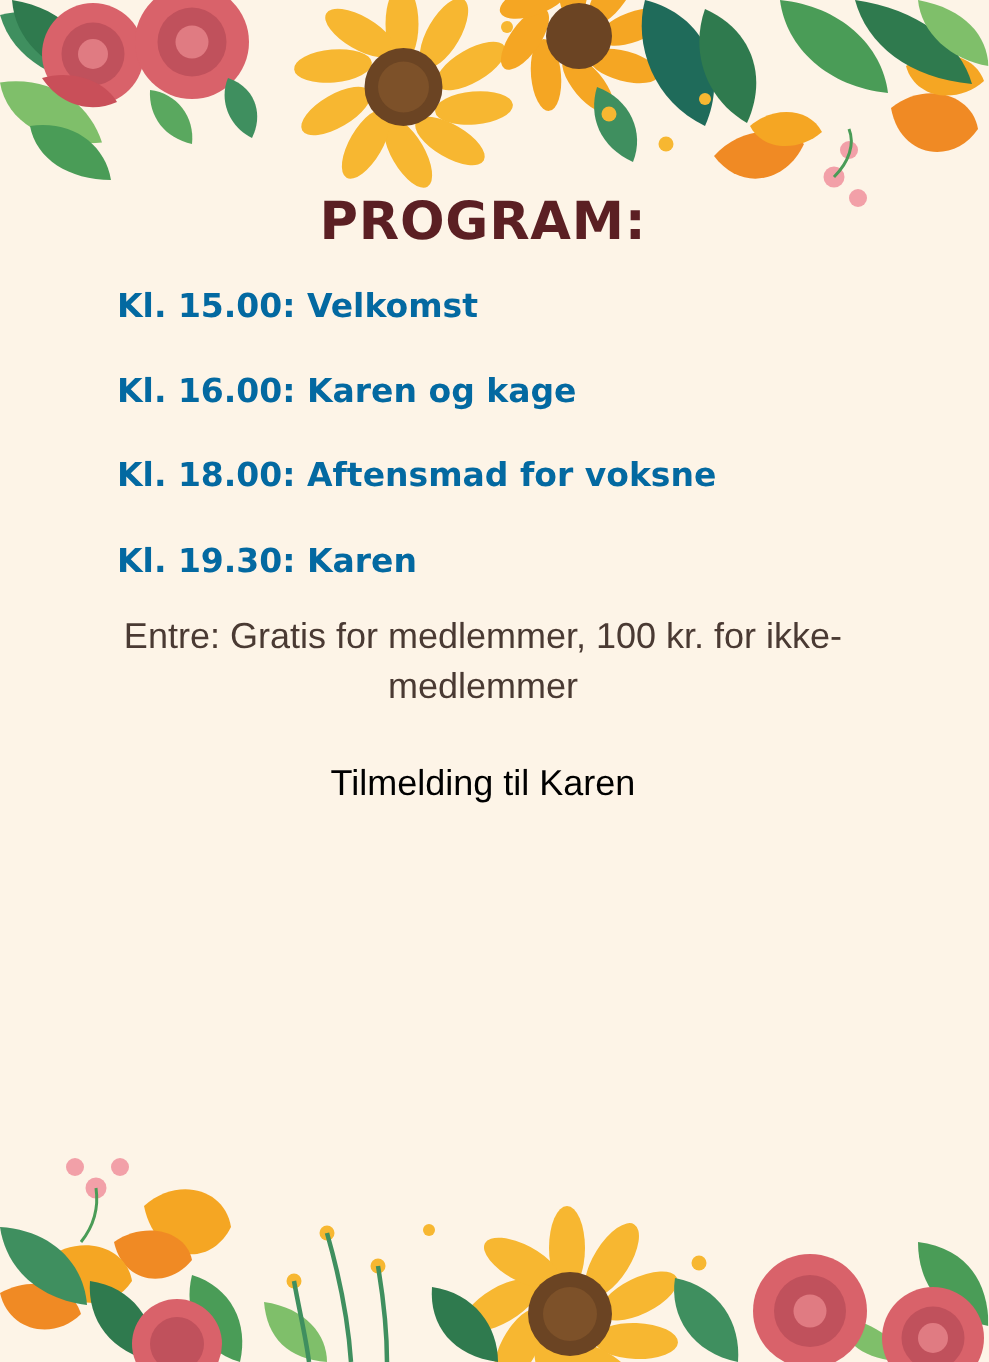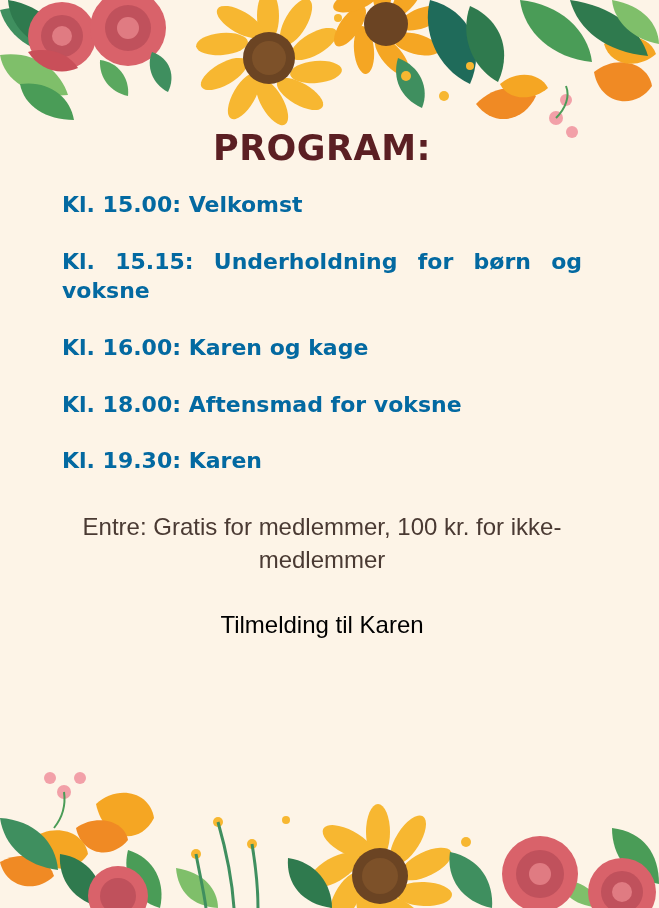--- a/index.html
+++ b/index.html
@@ -32,21 +32,21 @@
   .floral-top { top: 0; height: 160px; }
   .floral-bottom { bottom: 0; height: 150px; }
 
   
   .content {
     position: absolute;
     left: 0;
     top: 128px;
     width: 644px;
     box-sizing: border-box;
-    padding: 0 62px;
+    padding: 0 78px;
   }
 
   .program-title {
     text-align: center;
     font-size: 35px;
     font-weight: bold;
     letter-spacing: 0.5px;
     color: #5b1f23;
     margin: 0 0 22px 0;
     font-family: "DejaVu Sans", sans-serif;
@@ -66,21 +66,21 @@
     text-align: justify;
     font-family: "DejaVu Sans", sans-serif;
   }
   .program-item:last-child { margin-bottom: 18px; }
 
   .entry-note {
     font-size: 24px;
     color: #4a3a33;
     text-align: center;
     line-height: 1.38;
-    margin: 34px 0 0 0;
+    margin: 18px 0 0 0;
     font-family: "Liberation Sans", sans-serif;
   }
 
   .signup {
     font-size: 24px;
     color: #000000;
     text-align: center;
     line-height: 1.38;
     margin: 32px 0 0 0;
     font-family: "Liberation Sans", sans-serif;
@@ -187,21 +187,20 @@
         <circle cx="338" cy="18" r="4"></circle>
       </g>
     </svg>
   </div>
 
   <div class="content">
     <h1 class="program-title">PROGRAM:</h1>
 
     <ul class="program-list">
       <li class="program-item">Kl. 15.00: Velkomst</li>
-      <li class="program-item">Kl. 15.15: Underholdning for børn og voksne</li>
       <li class="program-item">Kl. 16.00: Karen og kage</li>
       <li class="program-item">Kl. 18.00: Aftensmad for voksne</li>
       <li class="program-item">Kl. 19.30: Karen</li>
     </ul>
 
     <p class="entry-note">Entre: Gratis for medlemmer, 100 kr. for ikke-medlemmer</p>
 
     <p class="signup">
       <span>Tilmelding til Karen</span>
     </p>

